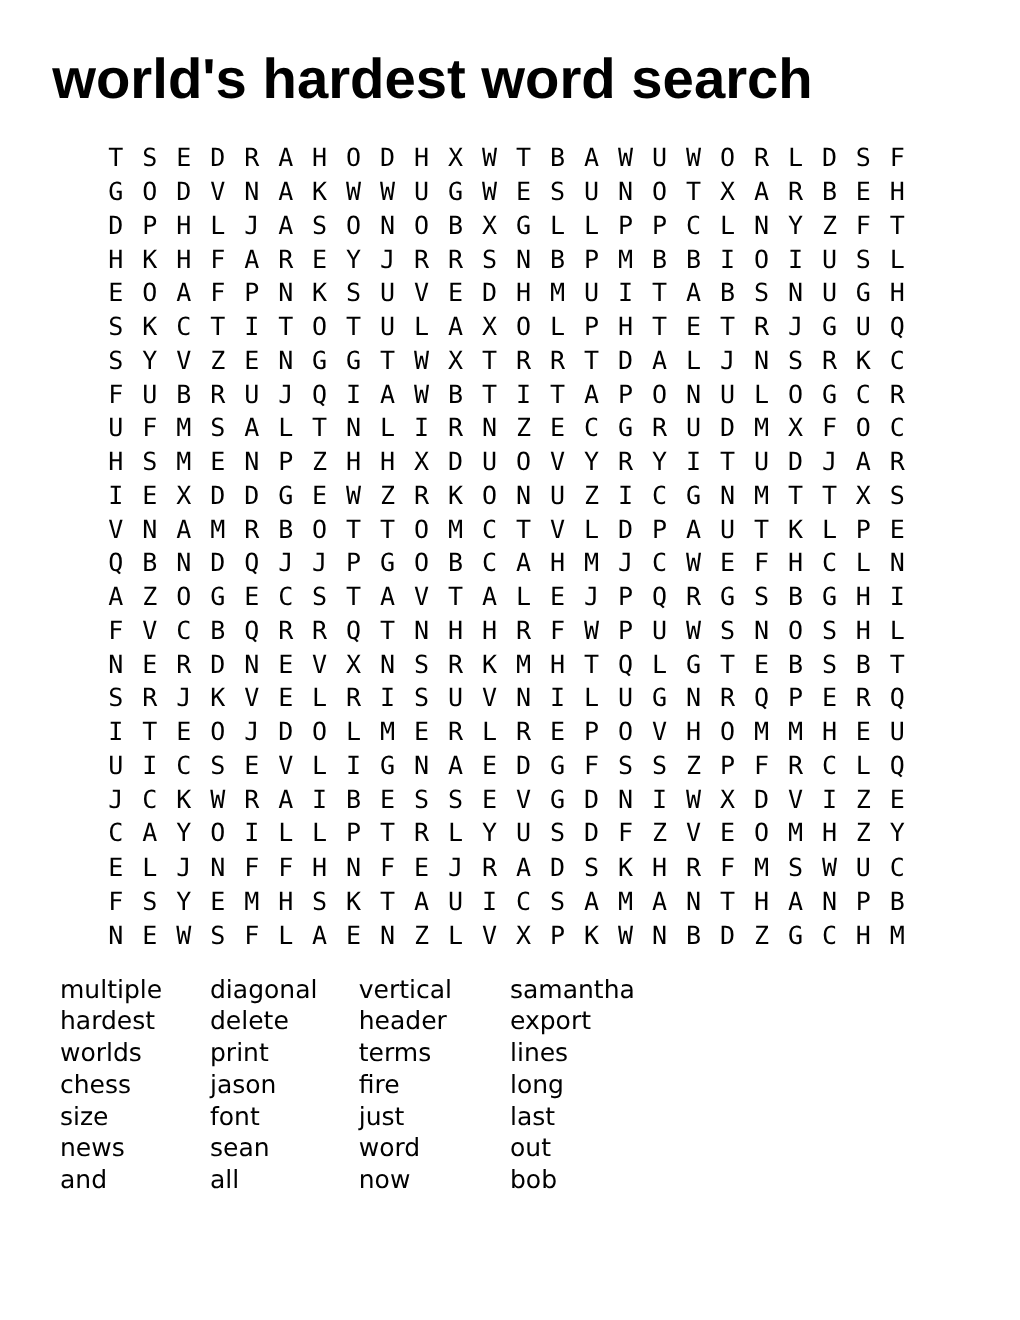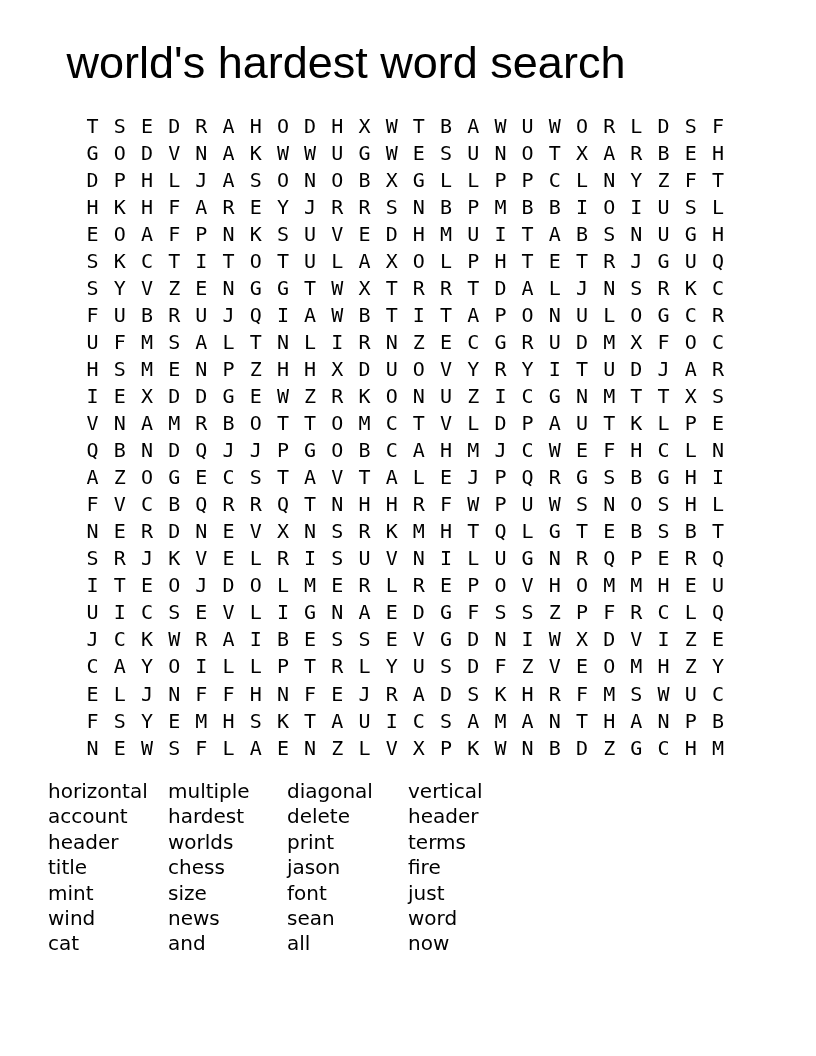--- a/index.html
+++ b/index.html
@@ -40,21 +40,21 @@
 
   
   .title {
     position: absolute;
     left: 0;
     top: 37px;
     width: 692px;
     margin: 0;
     text-align: center;
     font-size: 45px;
-    font-weight: 400;
+    font-weight: 700;
     letter-spacing: 0px;
     line-height: 52px;
     font-family: "Liberation Sans", sans-serif;
   }
 
   
   .letter-grid {
     position: absolute;
     left: 79px;
     top: 112px;
@@ -670,29 +670,20 @@
       <span class="cell">B</span>
       <span class="cell">D</span>
       <span class="cell">Z</span>
       <span class="cell">G</span>
       <span class="cell">C</span>
       <span class="cell">H</span>
       <span class="cell">M</span>
     </div>
 
   <div class="word-list">
-      <div class="word-col">
-        <div class="word-item">horizontal</div>
-        <div class="word-item">account</div>
-        <div class="word-item">header</div>
-        <div class="word-item">title</div>
-        <div class="word-item">mint</div>
-        <div class="word-item">wind</div>
-        <div class="word-item">cat</div>
-      </div>
       <div class="word-col">
         <div class="word-item">multiple</div>
         <div class="word-item">hardest</div>
         <div class="word-item">worlds</div>
         <div class="word-item">chess</div>
         <div class="word-item">size</div>
         <div class="word-item">news</div>
         <div class="word-item">and</div>
       </div>
       <div class="word-col">
@@ -706,15 +697,24 @@
       </div>
       <div class="word-col">
         <div class="word-item">vertical</div>
         <div class="word-item">header</div>
         <div class="word-item">terms</div>
         <div class="word-item">fire</div>
         <div class="word-item">just</div>
         <div class="word-item">word</div>
         <div class="word-item">now</div>
       </div>
+      <div class="word-col">
+        <div class="word-item">samantha</div>
+        <div class="word-item">export</div>
+        <div class="word-item">lines</div>
+        <div class="word-item">long</div>
+        <div class="word-item">last</div>
+        <div class="word-item">out</div>
+        <div class="word-item">bob</div>
+      </div>
     </div>
 
 </div>
 
 </body></html>

